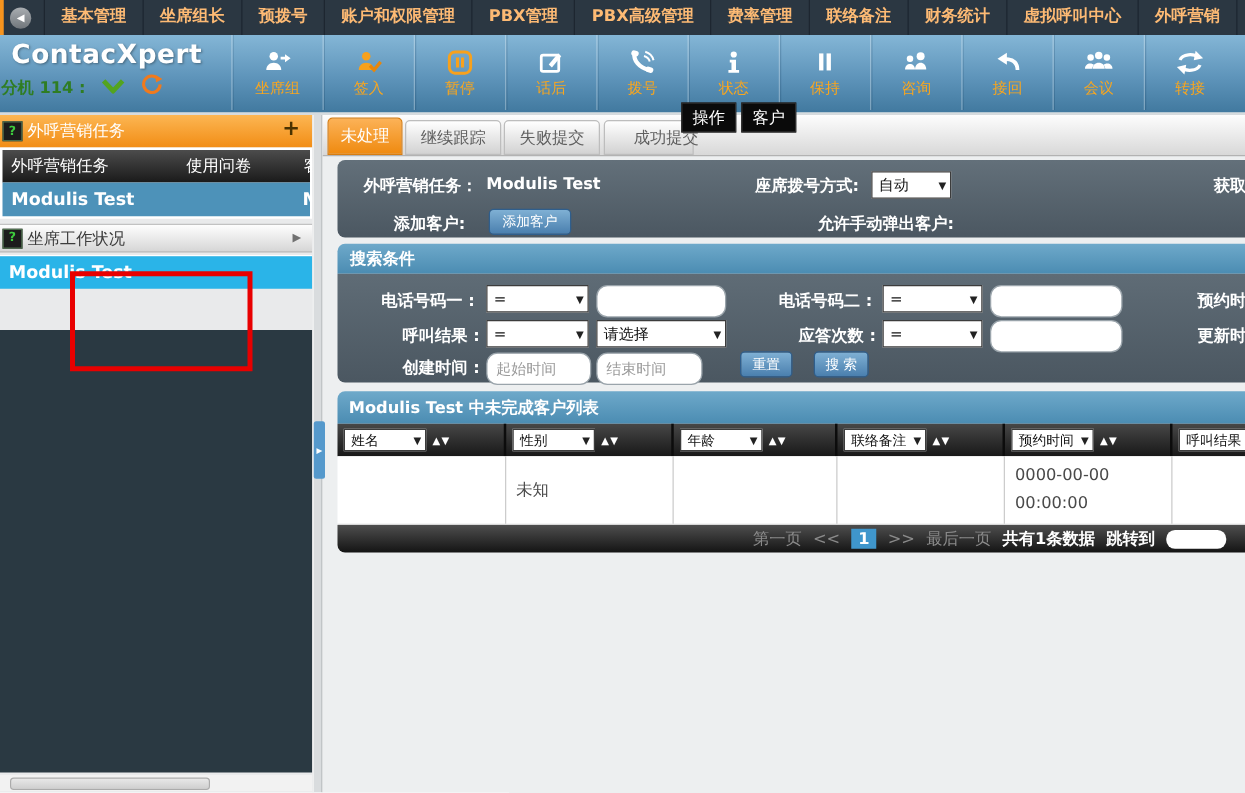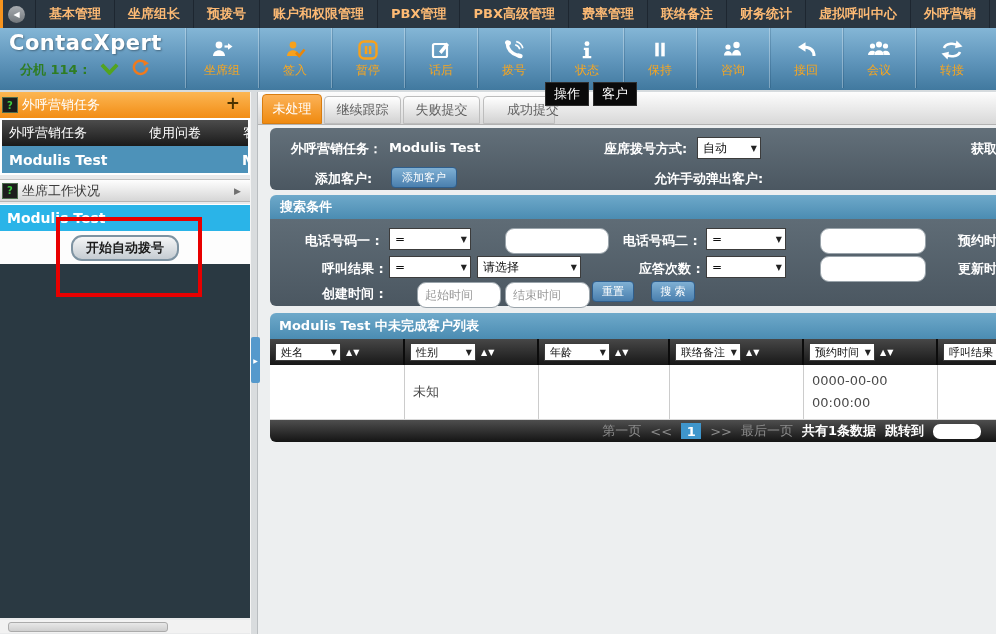--- a/index.html
+++ b/index.html
@@ -15,21 +15,21 @@
     color:#fff;font-size:8px;display:flex;align-items:center;justify-content:center;margin:0 10px 0 8px;flex:0 0 auto;}
   .menu-item{color:#fdba74;font-size:13px;font-weight:bold;padding:12px 13px;line-height:28px;white-space:nowrap;
     border-left:1px solid #1d2630;cursor:pointer;flex:0 0 auto;}
   .menu-item:first-of-type{border-left:none;}
 
   
   #toolbar{left:0;top:28px;width:996px;height:62px;background:linear-gradient(#84b6d6,#5e94ba 55%,#41799f);
     border-bottom:2px solid #d6dbde;box-sizing:content-box;}
   #logo{position:absolute;left:9px;top:3px;color:#fff;font-size:21px;font-weight:bold;letter-spacing:.5px;
     text-shadow:1px 1px 2px rgba(0,0,0,.35);white-space:nowrap;}
-  #ext-row{position:absolute;left:20px;top:31px;display:flex;align-items:center;gap:13px;}
+  #ext-row{position:absolute;left:1px;top:31px;display:flex;align-items:center;gap:13px;}
   #ext-row .ext-label{color:#2f7d23;font-size:13px;font-weight:bold;white-space:nowrap;}
   #tool-buttons{position:absolute;left:185px;top:0;height:60px;display:flex;}
   .tbtn{width:72px;height:100%;display:flex;flex-direction:column;align-items:center;justify-content:center;gap:1px;
     border-left:1px solid rgba(255,255,255,.3);box-shadow:inset 1px 0 0 rgba(0,40,70,.18);cursor:pointer;}
   .tbtn .tlabel{color:#f8a61f;font-size:12px;white-space:nowrap;}
   .tbtn .ticon{height:24px;display:flex;align-items:flex-end;}
 
   
   #sidebar{left:0;top:92px;width:250px;height:542px;background:#e9eaeb;overflow:hidden;}
   .orange-header{position:absolute;left:0;top:0;width:250px;height:26px;background:linear-gradient(#fcb653,#f28d15);
@@ -78,21 +78,21 @@
   .fvalue{position:absolute;color:#fff;font-size:13px;font-weight:bold;white-space:nowrap;}
   .fsel{display:flex;align-items:center;justify-content:space-between;background:#fff;border:1px solid #3c3c3c;
     padding:0 3px 0 5px;font-size:12px;color:#101010;box-sizing:border-box;cursor:pointer;}
   .fsel .arr{font-size:8px;color:#222;margin-left:4px;}
   .bluebtn{background:linear-gradient(#7fb0d4,#4a7fae);border:1px solid #2f5e8c;border-radius:4px;color:#fff;font-size:11px;
     display:flex;align-items:center;justify-content:center;box-sizing:border-box;cursor:pointer;white-space:nowrap;}
 
   #search-header{position:absolute;left:12px;top:103px;width:750px;height:24px;background:linear-gradient(#6ea9ca,#4b8cb2);
     border-radius:6px 6px 0 0;display:flex;align-items:center;color:#fff;font-size:13px;font-weight:bold;padding-left:10px;box-sizing:border-box;}
   #search-body{position:absolute;left:12px;top:127px;width:750px;height:87px;background:linear-gradient(#5f6c76,#4b5761);border-radius:0 0 6px 6px;}
-  .rinput{background:#fff;border:1px solid #9aa4ab;border-radius:9px;box-sizing:border-box;font-size:12px;color:#222;padding:12px 7px;outline:none;margin-left:28px;}
+  .rinput{background:#fff;border:1px solid #9aa4ab;border-radius:9px;box-sizing:border-box;font-size:12px;color:#222;padding:12px 7px;outline:none;}
   .rinput::placeholder{color:#9a9a9a;}
 
   #table-header{position:absolute;left:12px;top:221px;width:750px;height:26px;background:linear-gradient(#6ea9ca,#4b8cb2);
     border-radius:6px 6px 0 0;display:flex;align-items:center;color:#fff;font-size:13px;font-weight:bold;padding-left:9px;box-sizing:border-box;}
   #colhead-row{position:absolute;left:12px;top:247px;width:750px;height:26px;background:linear-gradient(#474747,#181818);display:flex;}
   .colhead{display:flex;align-items:center;padding-left:5px;box-sizing:border-box;border-right:2px solid #0c0c0c;}
   .colhead .fsel{width:66px;height:18px;font-size:11px;}
   .sorts{color:#fff;font-size:8px;margin-left:5px;letter-spacing:1px;cursor:pointer;white-space:nowrap;}
   #data-row{position:absolute;left:12px;top:273px;width:750px;height:55px;background:#fff;display:flex;border-bottom:1px solid #d8d8d8;box-sizing:border-box;}
   .dcell{border-right:1px solid #ccc;box-sizing:border-box;color:#4a4a4a;font-size:13px;display:flex;flex-direction:column;justify-content:center;padding-left:8px;}
@@ -276,23 +276,20 @@
         <span class="c2">M</span>
       </div>
     </div>
     <div id="status-header">
       <span class="panel-icon">?</span>
       <span>坐席工作状况</span>
       <span class="arrow">▶</span>
     </div>
     <div id="status-panel">
       <div class="status-task-row nowrap">Modulis Test</div>
-      <div class="status-btn-row">
-        <button class="startbtn">开始自动拨号</button>
-      </div>
     </div>
     <div id="sidebar-dark"></div>
     <div id="side-scrollbar">
       <div class="thumb"></div>
     </div>
   </div>
 
   <div id="red-annotation" class="abs"></div>
 
   <div id="splitter" class="abs"></div>

